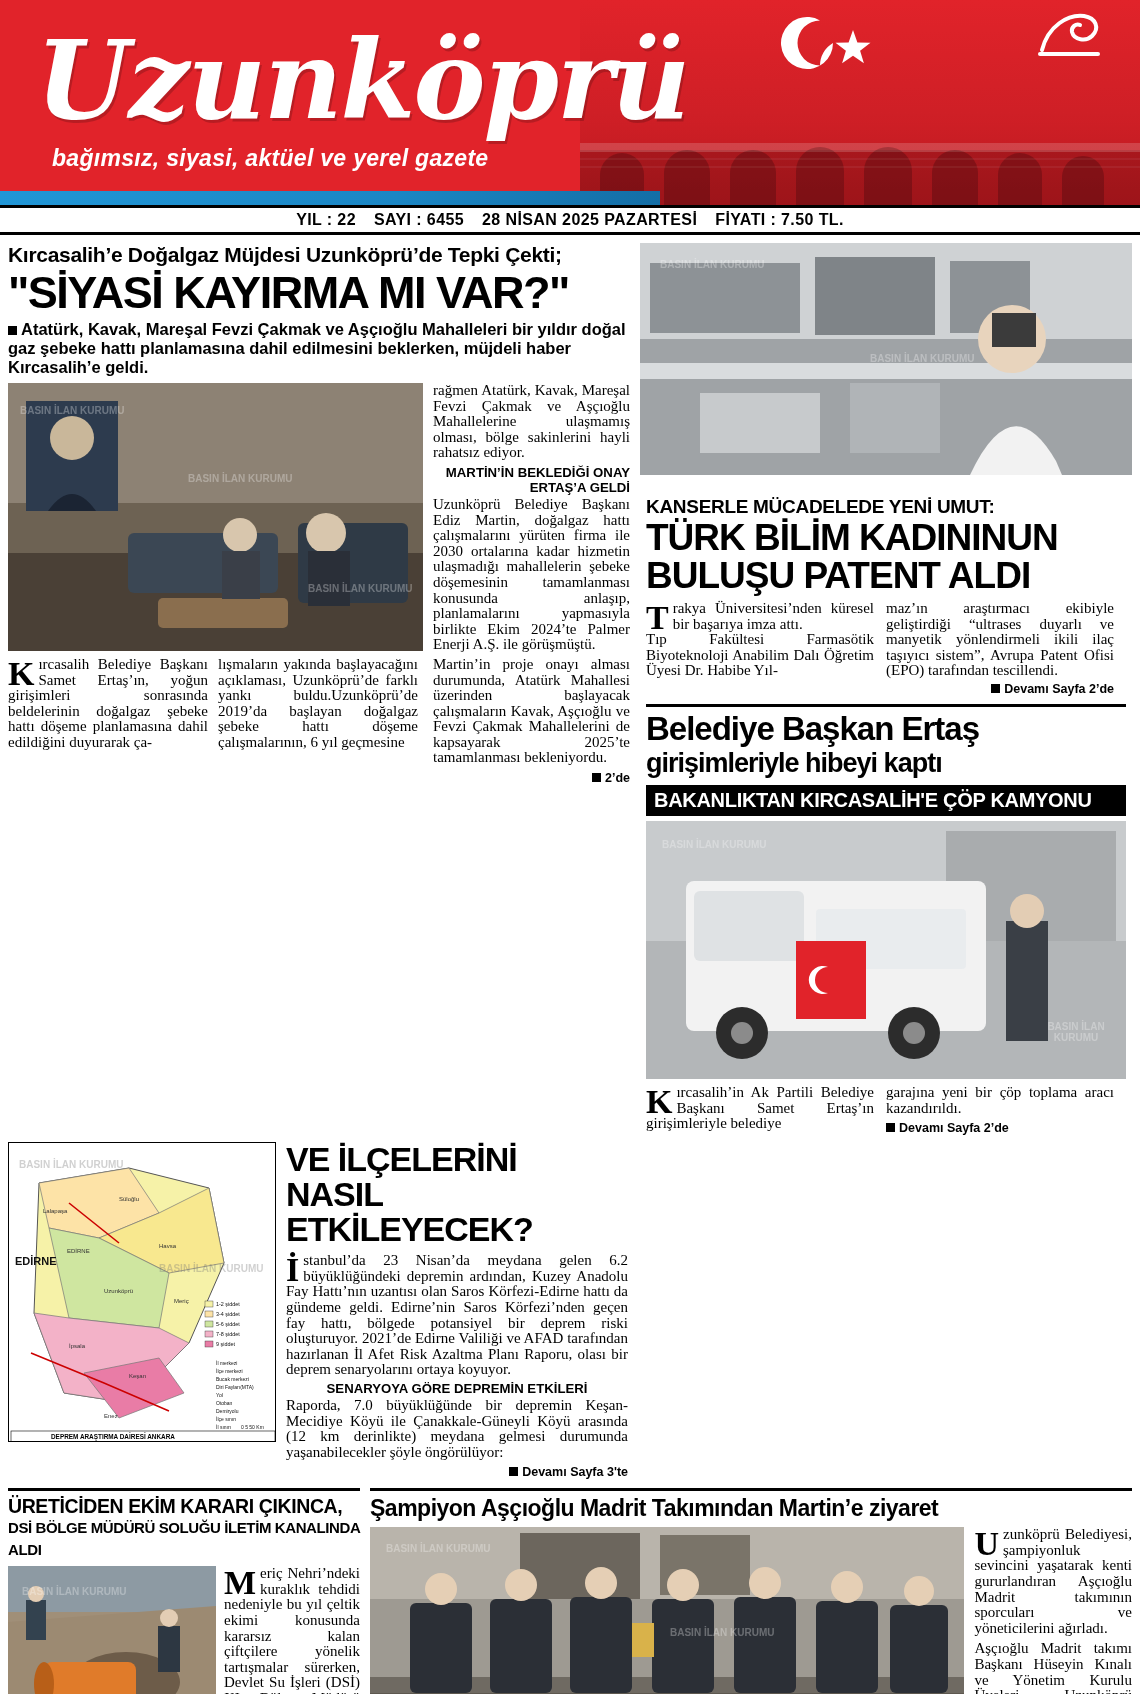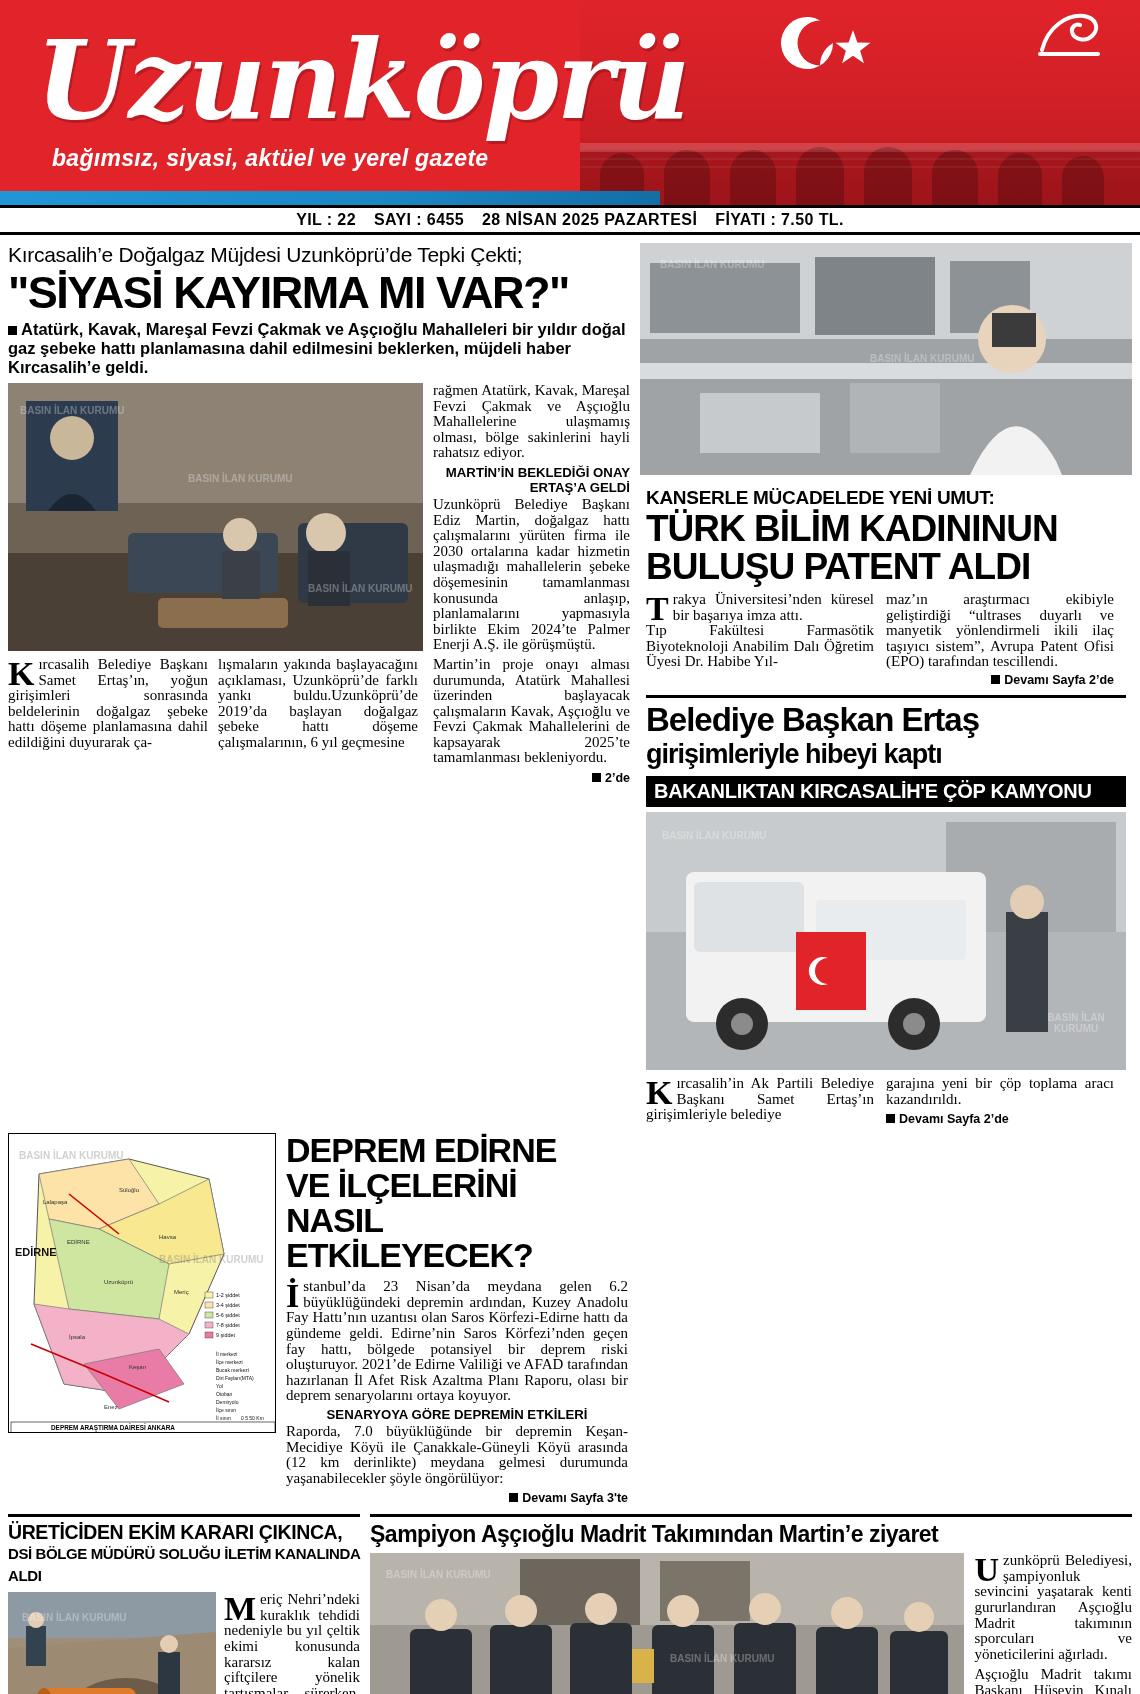--- a/index.html
+++ b/index.html
@@ -117,21 +117,21 @@
     font-size: 12.5px;
     font-family: "Liberation Sans", sans-serif;
   }
   .sq { display: inline-block; width: 9px; height: 9px; background: #000; margin-right: 4px; }
 
   
   .top-wrap { display: flex; padding: 8px 0 0 0; }
   .top-left { width: 640px; padding: 0 10px 0 8px; }
   .kicker {
     font-size: 21px;
-    font-weight: normal;
+    font-weight: bold;
     font-family: "Liberation Sans", sans-serif;
     letter-spacing: -0.3px;
   }
   .headline {
     font-size: 45px;
     font-weight: bold;
     letter-spacing: -1.5px;
     line-height: 47px;
     margin-top: 2px;
   }
@@ -280,21 +280,21 @@
           <circle cx="372" cy="96" r="34" fill="#e8d4bd"></circle>
           <path d="M330 232 q42 -90 86 -14 l6 14Z" fill="#f2f2f2"></path>
           <rect x="352" y="70" width="44" height="34" fill="#3b3b3b"></rect>
           <rect x="60" y="150" width="120" height="60" fill="#c7cacc"></rect>
           <rect x="210" y="140" width="90" height="70" fill="#b0b4b7"></rect>
         </svg>
         <div class="wmtext" style="left:20px;top:16px;">BASIN İLAN KURUMU</div>
         <div class="wmtext" style="left:230px;top:110px;">BASIN İLAN KURUMU</div>
       </div>
 
-      <div style="padding:12px 8px 0 6px;">
+      <div style="padding:21px 8px 0 6px;">
         <div style="font-size:19px;font-weight:bold;letter-spacing:-0.3px;">KANSERLE MÜCADELEDE YENİ UMUT:</div>
         <div class="big-head" style="font-size:37px;line-height:38px;margin-top:1px;">TÜRK BİLİM KADININUN</div>
         <div class="big-head" style="font-size:37px;line-height:38px;">BULUŞU PATENT ALDI</div>
 
         <div style="display:flex;gap:12px;margin-top:6px;">
           <div class="body-txt lead-cap" style="width:228px;white-space:pre-line;">Trakya Üniversitesi’nden küresel bir başarıya imza attı.
 Tıp Fakültesi Farmasötik Biyoteknoloji Anabilim Dalı Öğretim Üyesi Dr. Habibe Yıl-</div>
           <div style="width:228px;">
             <div class="body-txt">maz’ın araştırmacı ekibiyle geliştirdiği “ultrases duyarlı ve manyetik yönlendirmeli ikili ilaç taşıyıcı sistem”, Avrupa Patent Ofisi (EPO) tarafından tescillendi.</div>
             <div style="text-align:right;">
@@ -396,21 +396,20 @@
           <text x="232" y="286">0  5  50 Km</text>
         </g>
         <rect x="2" y="288" width="264" height="11" fill="#fff" stroke="#000" stroke-width=".6"></rect>
         <text x="42" y="296" font-size="6.4" font-weight="bold" font-family="sans-serif" fill="#000">DEPREM ARAŞTIRMA DAİRESİ ANKARA</text>
       </svg>
       <div class="wmtext" style="left:10px;top:16px;color:rgba(120,120,120,.35)">BASIN İLAN KURUMU</div>
       <div class="wmtext" style="left:150px;top:120px;color:rgba(120,120,120,.35)">BASIN İLAN KURUMU</div>
     </div>
 
     <div style="width:360px;padding:0 8px 0 10px;">
-      <div class="big-head">DEPREM EDİRNE</div>
       <div class="big-head">VE İLÇELERİNİ</div>
       <div class="big-head">NASIL ETKİLEYECEK?</div>
       <div class="body-txt lead-cap" style="margin-top:6px;">İstanbul’da 23 Nisan’da meydana gelen 6.2 büyüklüğündeki depremin ardından, Kuzey Anadolu Fay Hattı’nın uzantısı olan Saros Körfezi-Edirne hattı da gündeme geldi. Edirne’nin Saros Körfezi’nden geçen fay hattı, bölgede potansiyel bir deprem riski oluşturuyor. 2021’de Edirne Valiliği ve AFAD tarafından hazırlanan İl Afet Risk Azaltma Planı Raporu, olası bir deprem senaryolarını ortaya koyuyor.</div>
       <div class="center-head" style="margin-top:3px;">SENARYOYA GÖRE DEPREMİN ETKİLERİ</div>
       <div class="body-txt" style="margin-top:2px;">Raporda, 7.0 büyüklüğünde bir depremin Keşan-Mecidiye Köyü ile Çanakkale-Güneyli Köyü arasında (12 km derinlikte) meydana gelmesi durumunda yaşanabilecekler şöyle öngörülüyor:</div>
       <div style="text-align:right;margin-top:2px;">
         <span class="sq"></span><span class="cont">Devamı Sayfa 3'te</span>
       </div>
     </div>
   </div>

